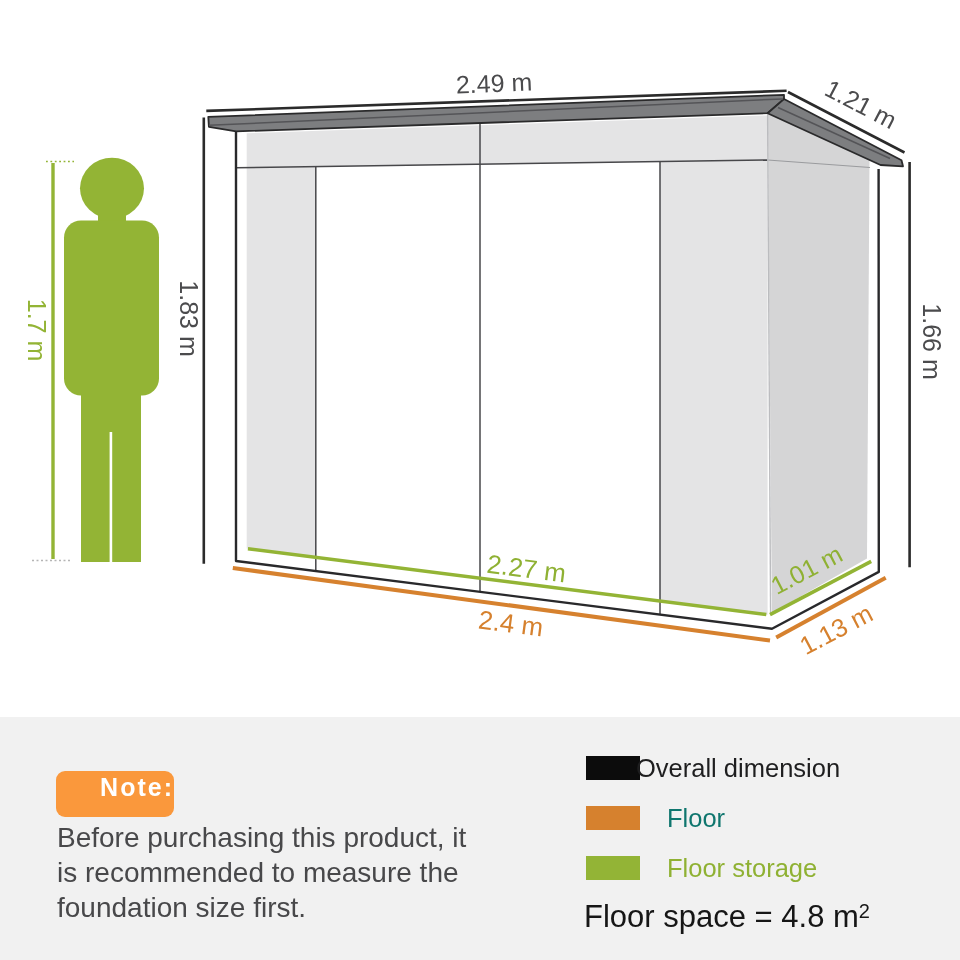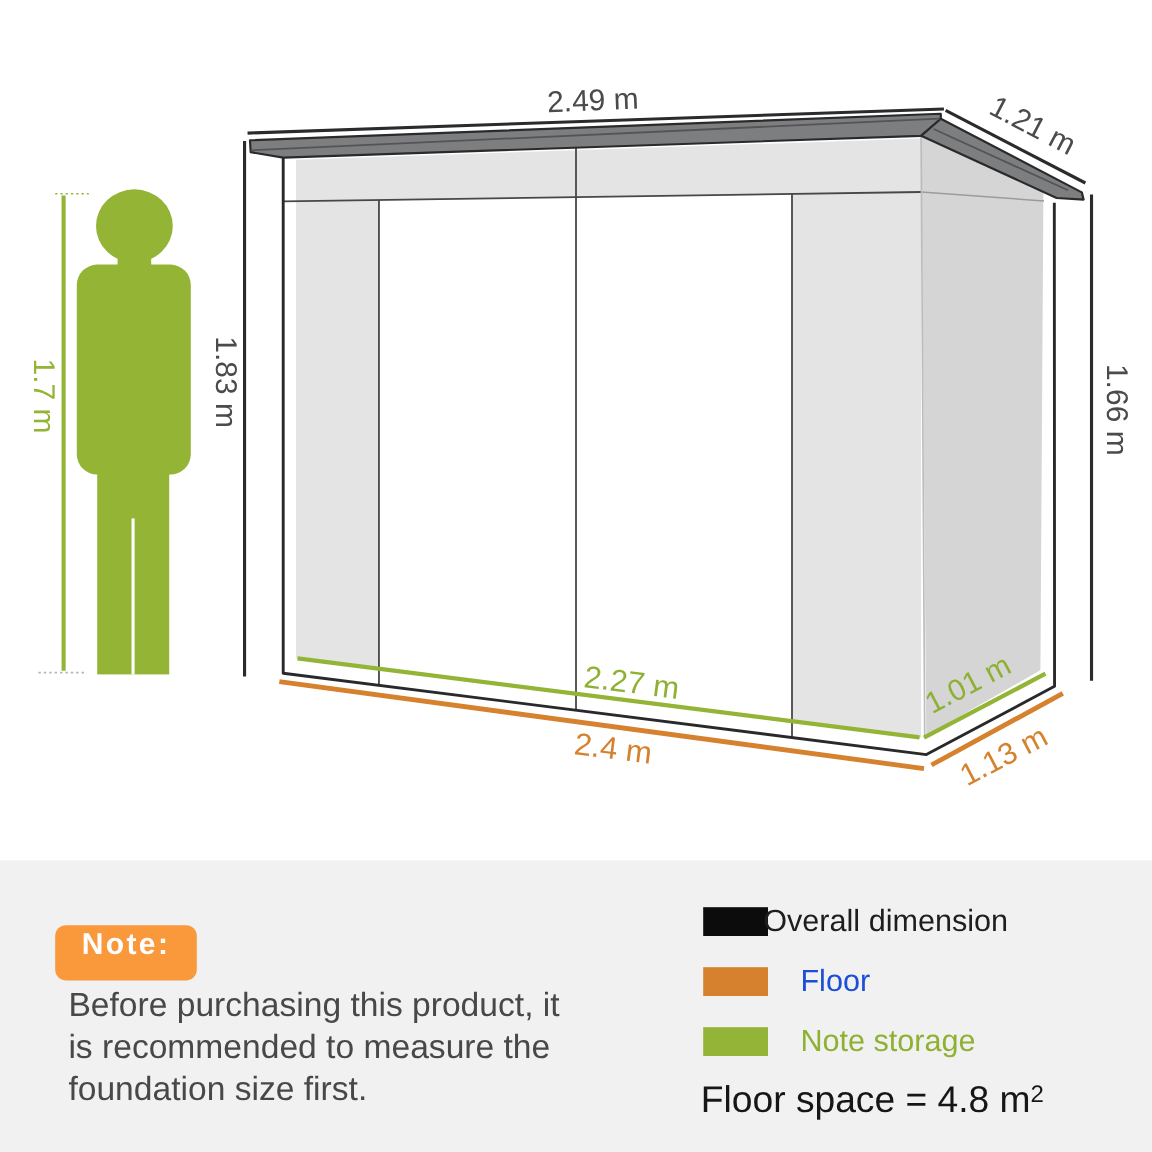--- a/index.html
+++ b/index.html
@@ -87,29 +87,29 @@
 
   <line x1="46" y1="161.5" x2="74" y2="161.5" stroke="#93b435" stroke-width="1.3" stroke-dasharray="1.8,2.6"></line>
 
   <line x1="32" y1="560.5" x2="70" y2="560.5" stroke="#b5b5b5" stroke-width="1.3" stroke-dasharray="2,2.5"></line>
 
   <text x="28" y="330" font-size="25" fill="#93b435" text-anchor="middle" transform="rotate(90 28 330)">1.7 m</text>
 </svg>
 
 <div class="abs" style="left:0;top:717px;width:960px;height:243px;background:#f1f1f1;"></div>
 
-<div class="abs" style="left:46px;top:771px;width:118px;height:46px;background:#fa983c;border-radius:9px;color:#ffffff;font-weight:bold;font-size:25px;letter-spacing:2px;text-align:center;line-height:32px;">Note:</div>
+<div class="abs" style="left:56px;top:771px;width:118px;height:46px;background:#fa983c;border-radius:9px;color:#ffffff;font-weight:bold;font-size:25px;letter-spacing:2px;text-align:right;line-height:32px;">Note:</div>
 
 <div class="abs" style="left:57px;top:820px;font-size:28px;line-height:35px;color:#48484a;white-space:nowrap;">Before purchasing this product, it<br>is recommended to measure the<br>foundation size first.</div>
 
 <div class="abs" style="left:586px;top:756px;width:54px;height:24px;background:#0c0c0c;"></div>
 
 <div class="abs" style="left:636px;top:754px;font-size:25.5px;color:#1e1e1f;white-space:nowrap;">Overall dimension</div>
 
 <div class="abs" style="left:586px;top:806px;width:54px;height:24px;background:#d6812e;"></div>
 
-<div class="abs" style="left:667px;top:804px;font-size:25.5px;color:#1d4ed8;white-space:nowrap;">Floor</div>
+<div class="abs" style="left:667px;top:804px;font-size:25.5px;color:#0f766e;white-space:nowrap;">Floor</div>
 
 <div class="abs" style="left:586px;top:856px;width:54px;height:24px;background:#93b436;"></div>
 
-<div class="abs" style="left:667px;top:854px;font-size:25.5px;color:#8fb133;white-space:nowrap;">Note storage</div>
+<div class="abs" style="left:667px;top:854px;font-size:25.5px;color:#8fb133;white-space:nowrap;">Floor storage</div>
 
 <div class="abs" style="left:584px;top:899px;font-size:31px;color:#161616;white-space:nowrap;text-align:right;">Floor space = 4.8 m<span style="font-size:20px;vertical-align:9px;">2</span></div>
 
 </body></html>

